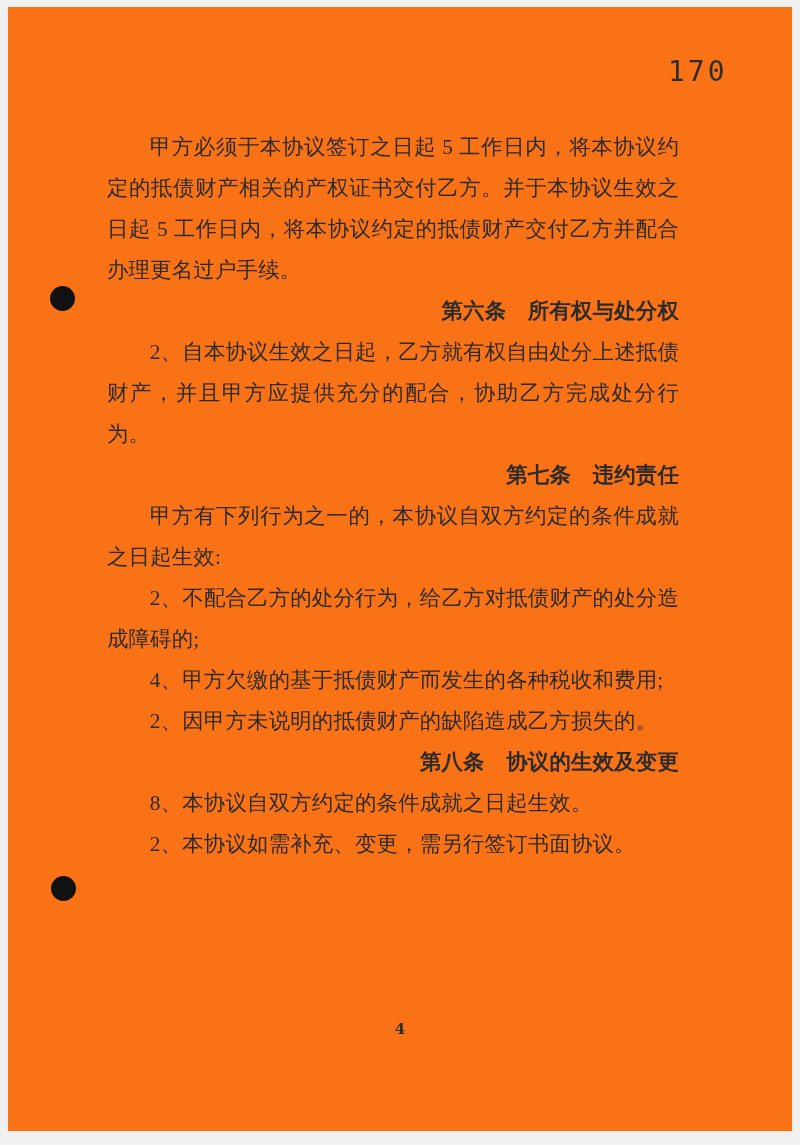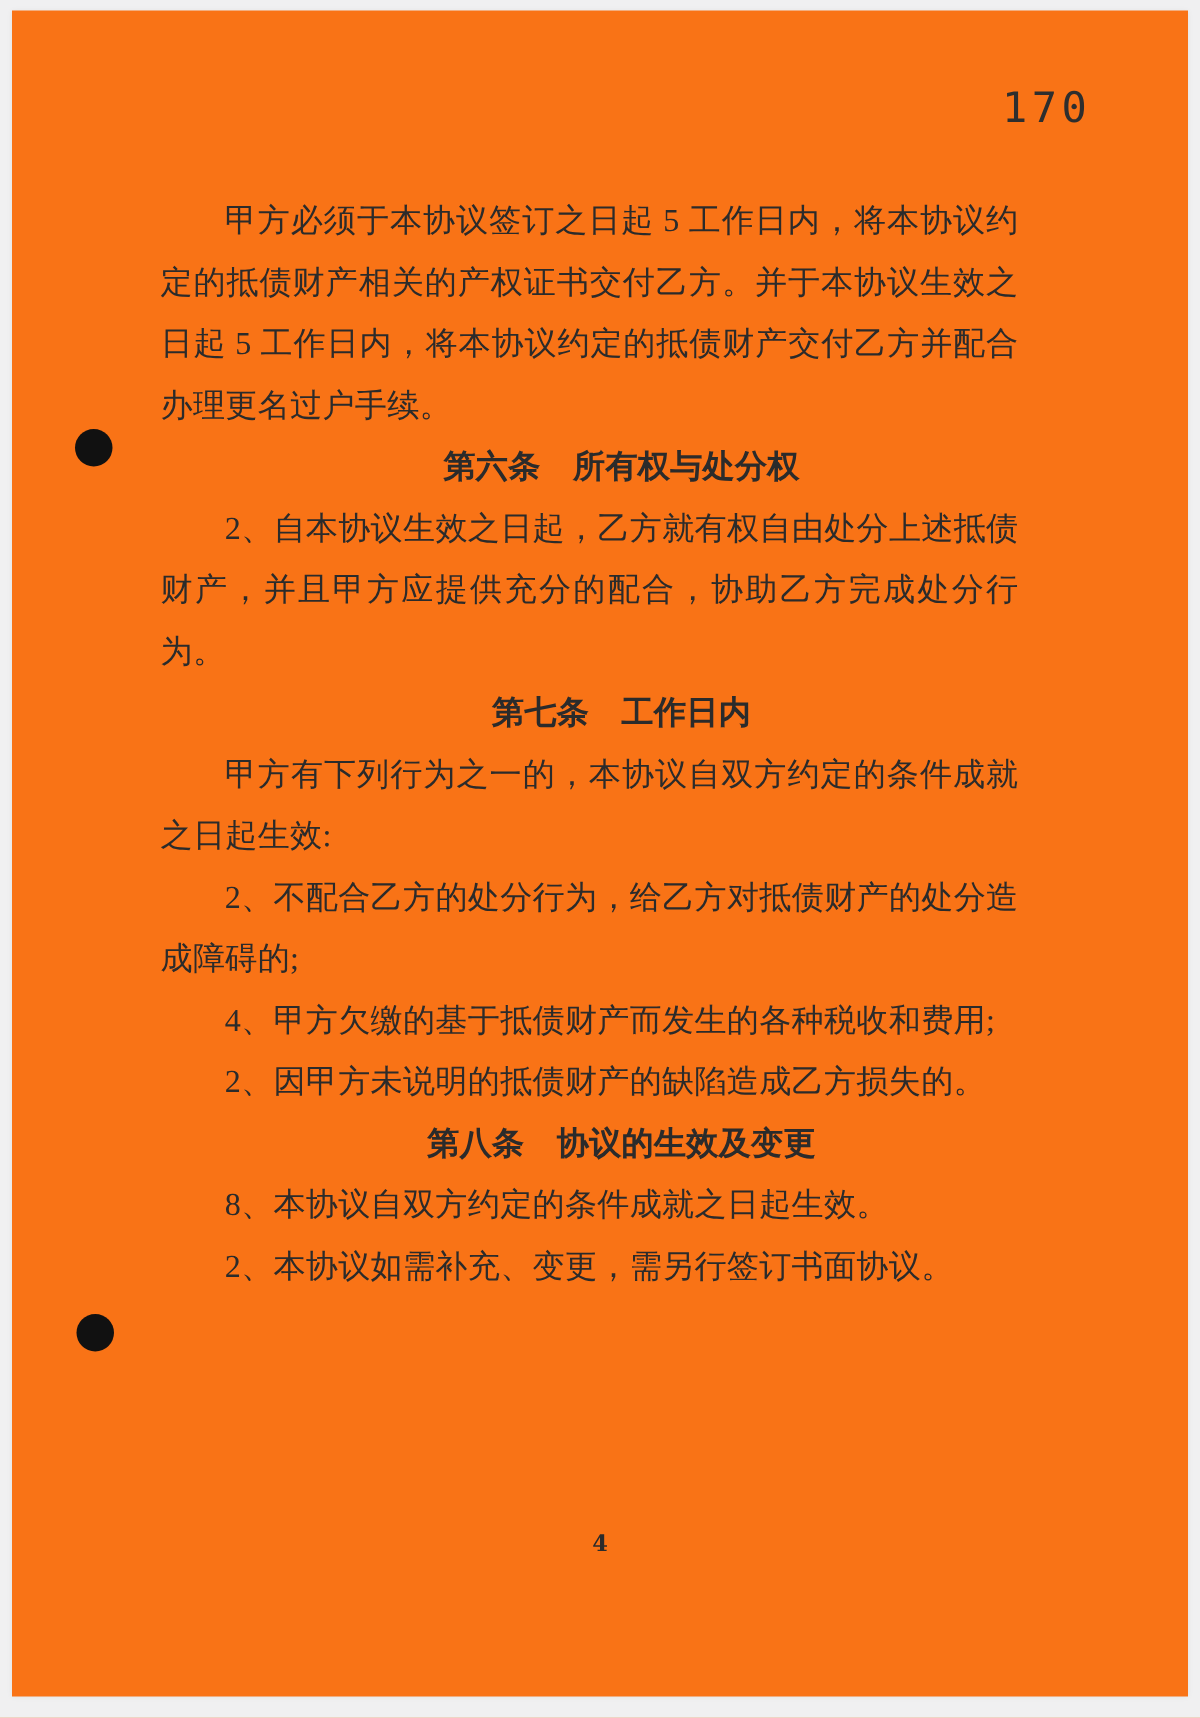--- a/index.html
+++ b/index.html
@@ -53,21 +53,21 @@
   .content p {
     margin: 0;
     font-size: 21.4px;
     line-height: 41px;
     text-indent: 2em;
     text-align: justify;
     letter-spacing: 0.2px;
   }
   .content p.heading {
     font-weight: bold;
-    text-align: center;
+    text-align: right;
   }
   .footer-page-num {
     position: absolute;
     left: 0;
     width: 100%;
     top: 1013px;
     text-align: center;
     font-size: 15px;
     font-weight: bold;
     color: #2b2b2b;
@@ -83,21 +83,21 @@
     <div class="stamp">170</div>
 
     <div class="hole hole-top"></div>
 
     <div class="hole hole-bottom"></div>
 
     <div class="content" id="content">
         <p class="body">甲方必须于本协议签订之日起 5 工作日内，将本协议约定的抵债财产相关的产权证书交付乙方。并于本协议生效之日起 5 工作日内，将本协议约定的抵债财产交付乙方并配合办理更名过户手续。</p>
         <p class="heading">第六条　所有权与处分权</p>
         <p class="body">2、自本协议生效之日起，乙方就有权自由处分上述抵债财产，并且甲方应提供充分的配合，协助乙方完成处分行为。</p>
-        <p class="heading">第七条　工作日内</p>
+        <p class="heading">第七条　违约责任</p>
         <p class="body">甲方有下列行为之一的，本协议自双方约定的条件成就之日起生效:</p>
         <p class="body">2、不配合乙方的处分行为，给乙方对抵债财产的处分造成障碍的;</p>
         <p class="body">4、甲方欠缴的基于抵债财产而发生的各种税收和费用;</p>
         <p class="body">2、因甲方未说明的抵债财产的缺陷造成乙方损失的。</p>
         <p class="heading">第八条　协议的生效及变更</p>
         <p class="body">8、本协议自双方约定的条件成就之日起生效。</p>
         <p class="body">2、本协议如需补充、变更，需另行签订书面协议。</p>
       </div>
 
     <div class="footer-page-num">4</div>

